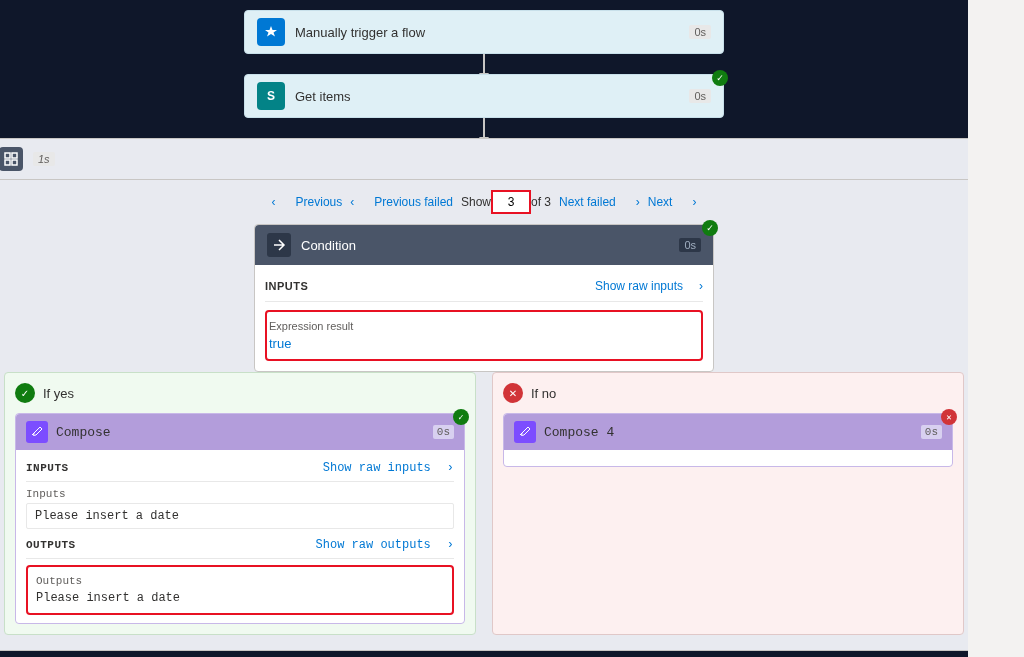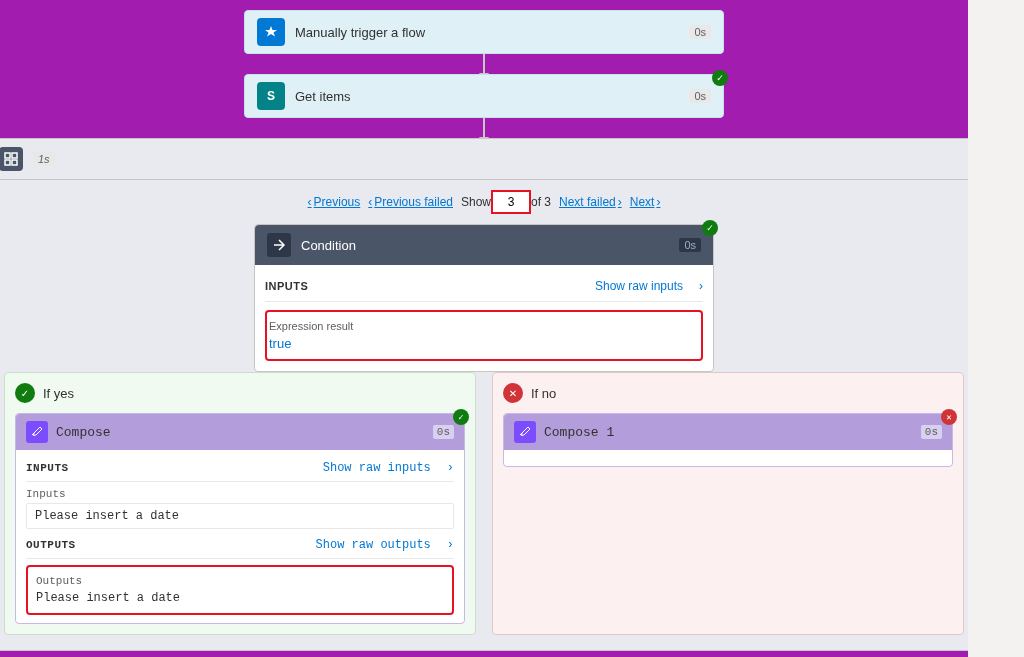--- a/index.html
+++ b/index.html
@@ -9,21 +9,21 @@
       font-size: 13px;
       color: #323130;
       overflow: hidden;
       width: 1024px;
       height: 657px;
     }
 
     .page-container {
       width: 968px;
       height: 657px;
-      background: #a21caf;
+      background: #0f172a;
       position: relative;
       overflow: hidden;
     }
 
     
     .flow-canvas {
       padding: 10px 0;
       display: flex;
       flex-direction: column;
       align-items: center;
@@ -186,23 +186,22 @@
       gap: 8px;
       margin-bottom: 10px;
       font-size: 12px;
       color: #0078d4;
     }
 
     .pagination-bar .page-nav {
       cursor: pointer;
       display: flex;
       align-items: center;
-      gap: 2px;
+      gap: 20px;
       color: #0078d4;
-      text-decoration: underline;
     }
 
     .pagination-bar .show-input-wrap {
       display: flex;
       align-items: center;
       color: #323130;
     }
 
     .show-input-wrap input {
       width: 40px;
@@ -691,21 +690,21 @@
               <span class="branch-title">If no</span>
             </div>
 
             <div class="compose-card">
               <div class="compose-header">
                 <div class="compose-icon">
                   <svg width="12" height="12" viewBox="0 0 12 12" fill="none">
                     <path d="M1 9l2-2 6-6 2 2-6 6-2.5.5.5-2.5z" stroke="white" stroke-width="1" fill="none"></path>
                   </svg>
                 </div>
-                <span class="compose-title">Compose 1</span>
+                <span class="compose-title">Compose 4</span>
                 <span class="compose-duration">0s</span>
                 <div class="compose-error">
                   <span class="times"></span>
                 </div>
               </div>
               <div class="compose-body">
                 
               </div>
             </div>
           </div>

